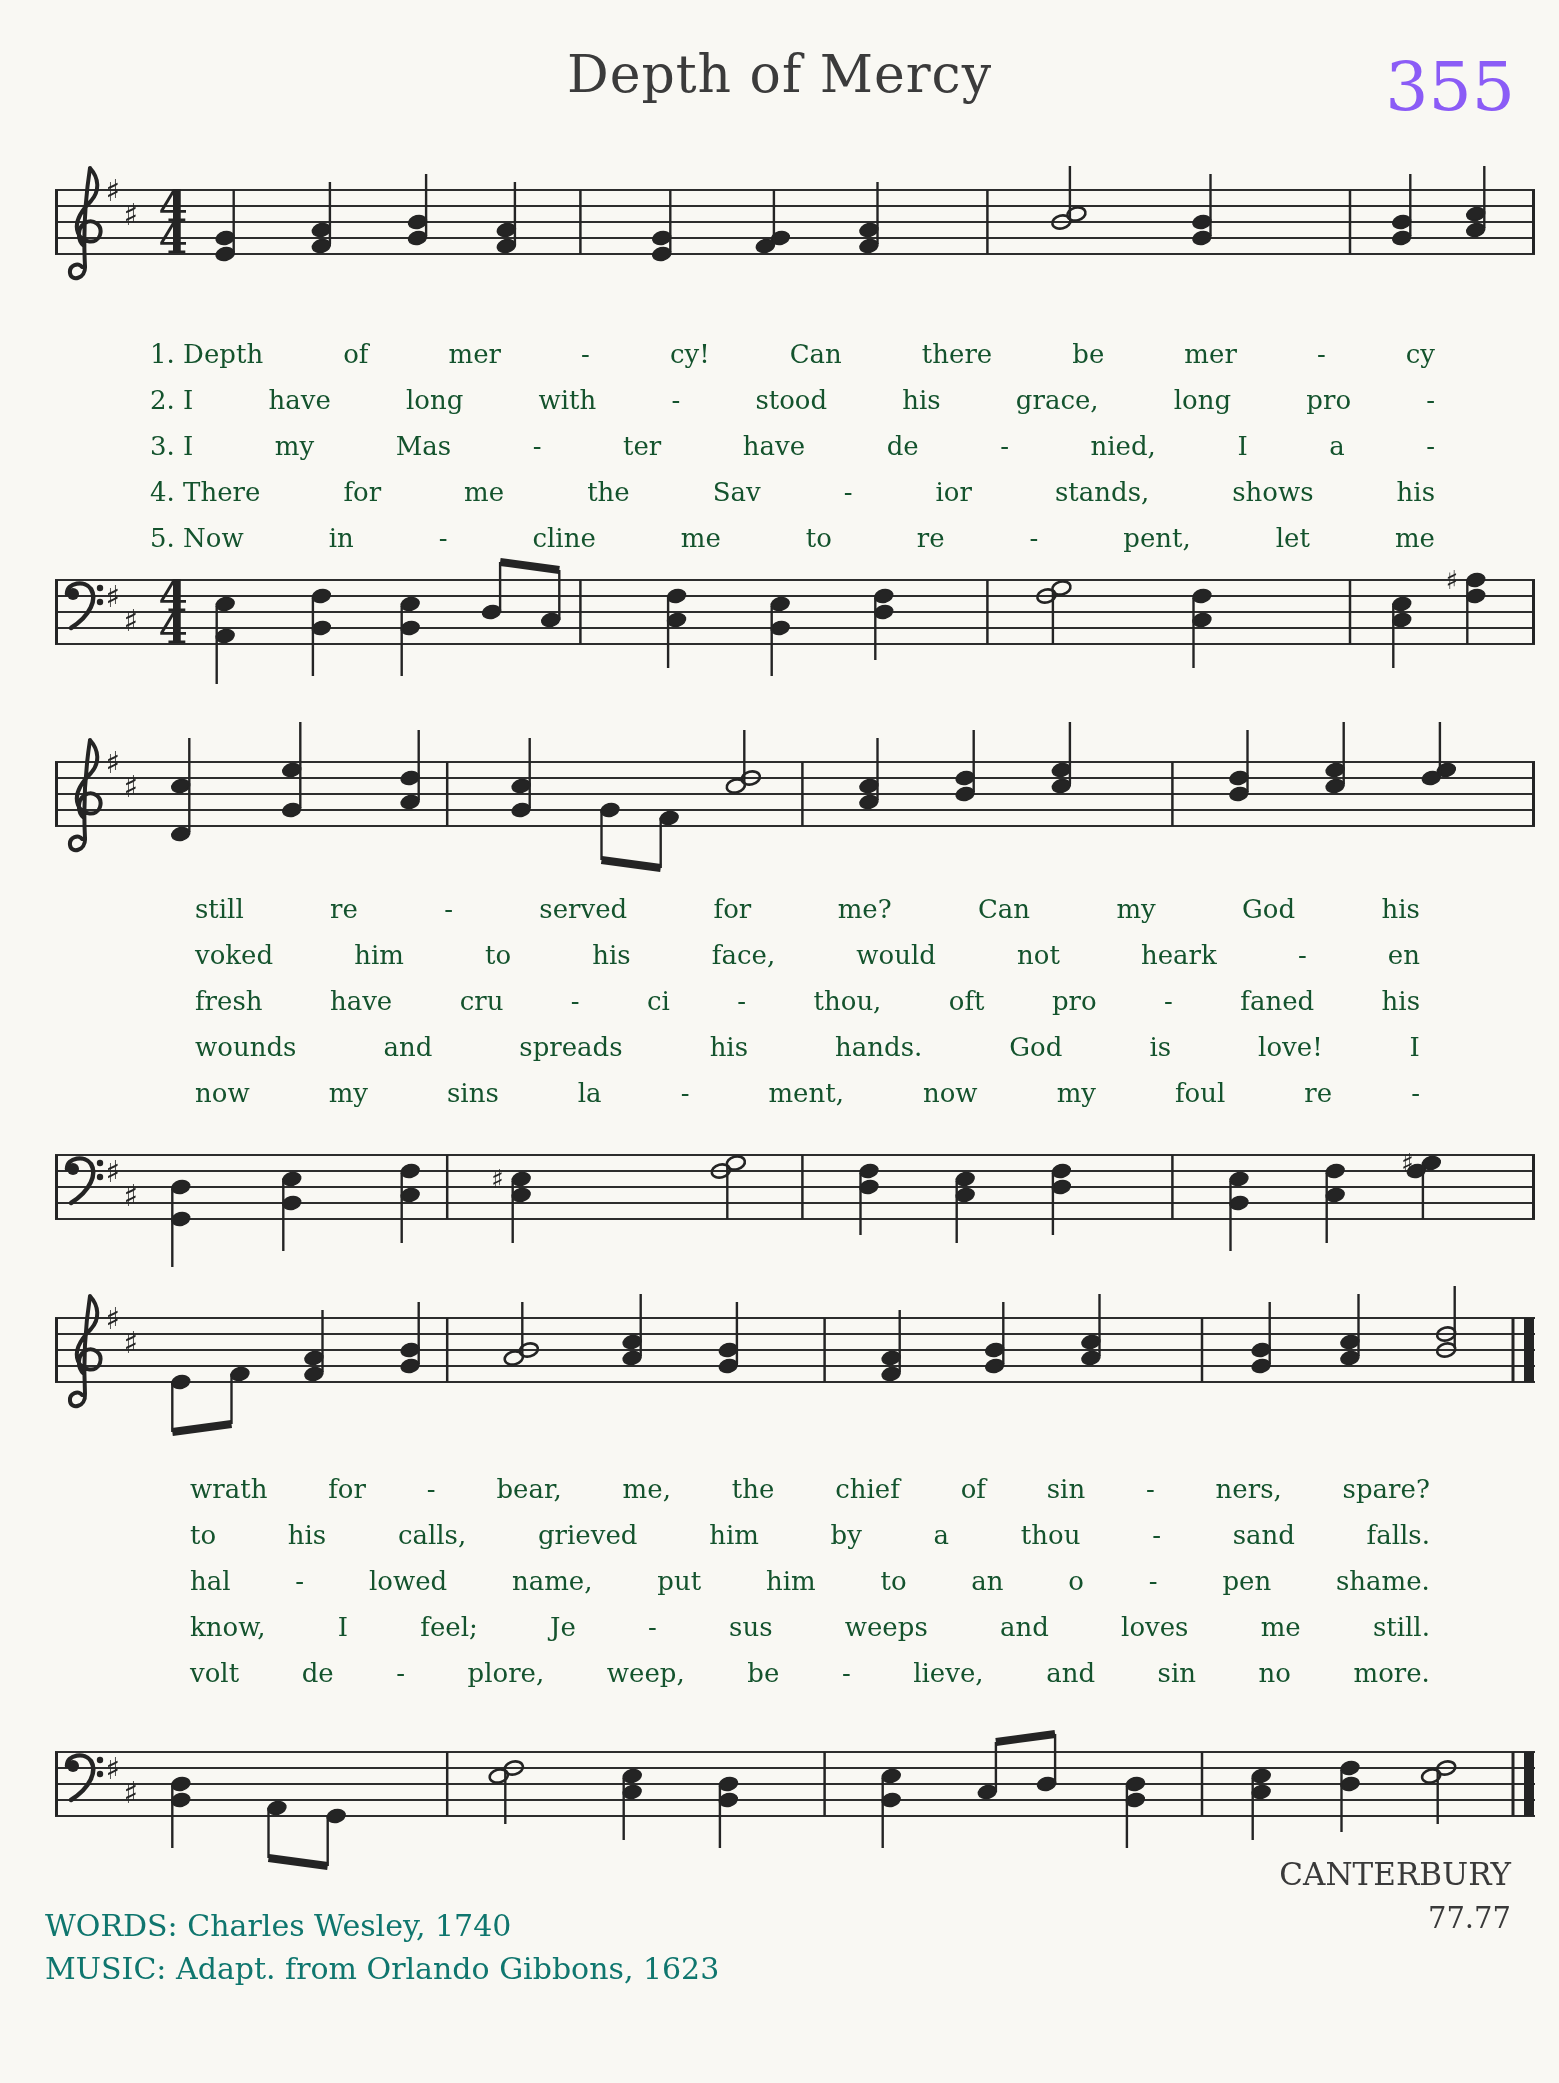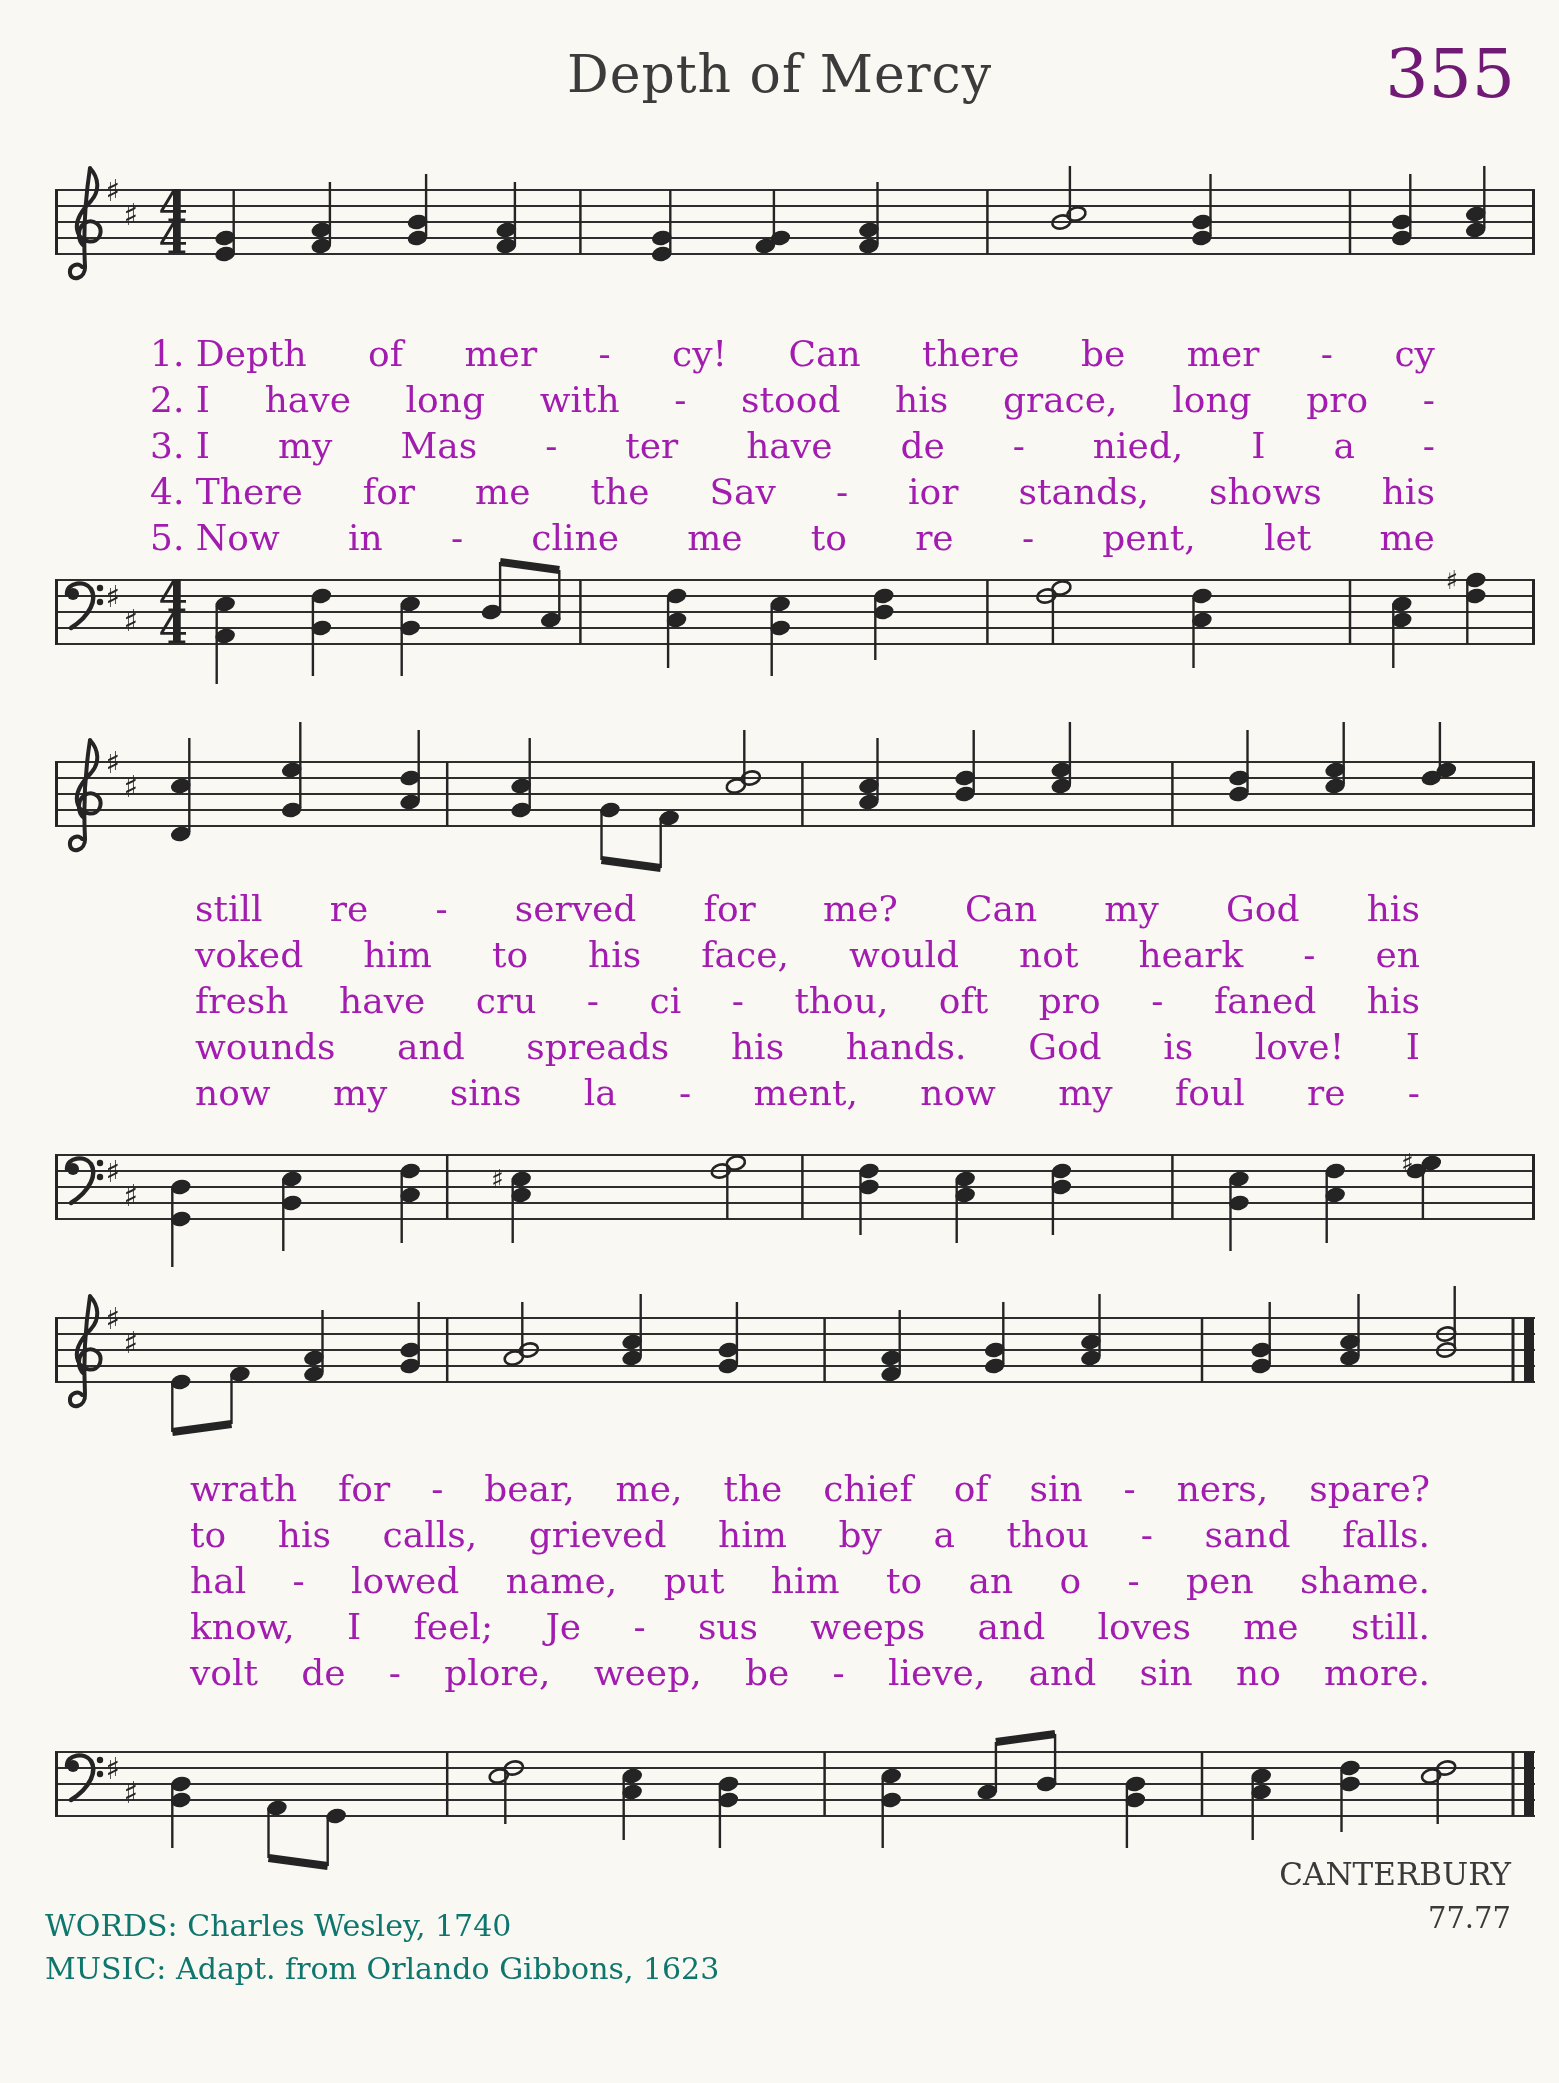--- a/index.html
+++ b/index.html
@@ -6,27 +6,27 @@
   .page{
     position:relative;width:1559px;height:2083px;margin:0 auto;
     background:#f9f8f3;color:#262626;overflow:hidden;
     font-family:"DejaVu Serif", serif;
   }
   .hymn-title{
     position:absolute;top:44px;left:0;right:0;text-align:center;
     font-size:52px;letter-spacing:1px;color:#3b3b3b;
   }
   .hymn-number{
-    position:absolute;top:34px;right:44px;font-size:68px;color:#701a75;
+    position:absolute;top:47px;right:44px;font-size:68px;color:#8b5cf6;
   }
   .staff-svg{position:absolute;left:55px;width:1480px;height:190px;}
   .lyrics-block{position:absolute;display:flex;flex-direction:column;gap:14px;}
   .lyric-line{
     display:flex;justify-content:space-between;align-items:baseline;
-    font-size:36px;line-height:32px;color:#a21caf;white-space:nowrap;text-align:center;
+    font-size:26px;line-height:32px;color:#14532d;white-space:nowrap;text-align:center;
   }
   .footer-left{position:absolute;left:45px;top:1908px;font-size:30px;color:#0f766e;}
   .footer-left .f-line{margin-bottom:8px;}
   .footer-left .f-label{display:inline-block;min-width:118px;}
   .footer-right{position:absolute;right:48px;top:1856px;text-align:right;font-size:31px;color:#3a3a3a;}
   .footer-right .meter{font-size:29px;margin-top:9px;}
 </style>
 </head>
 <body>
 

